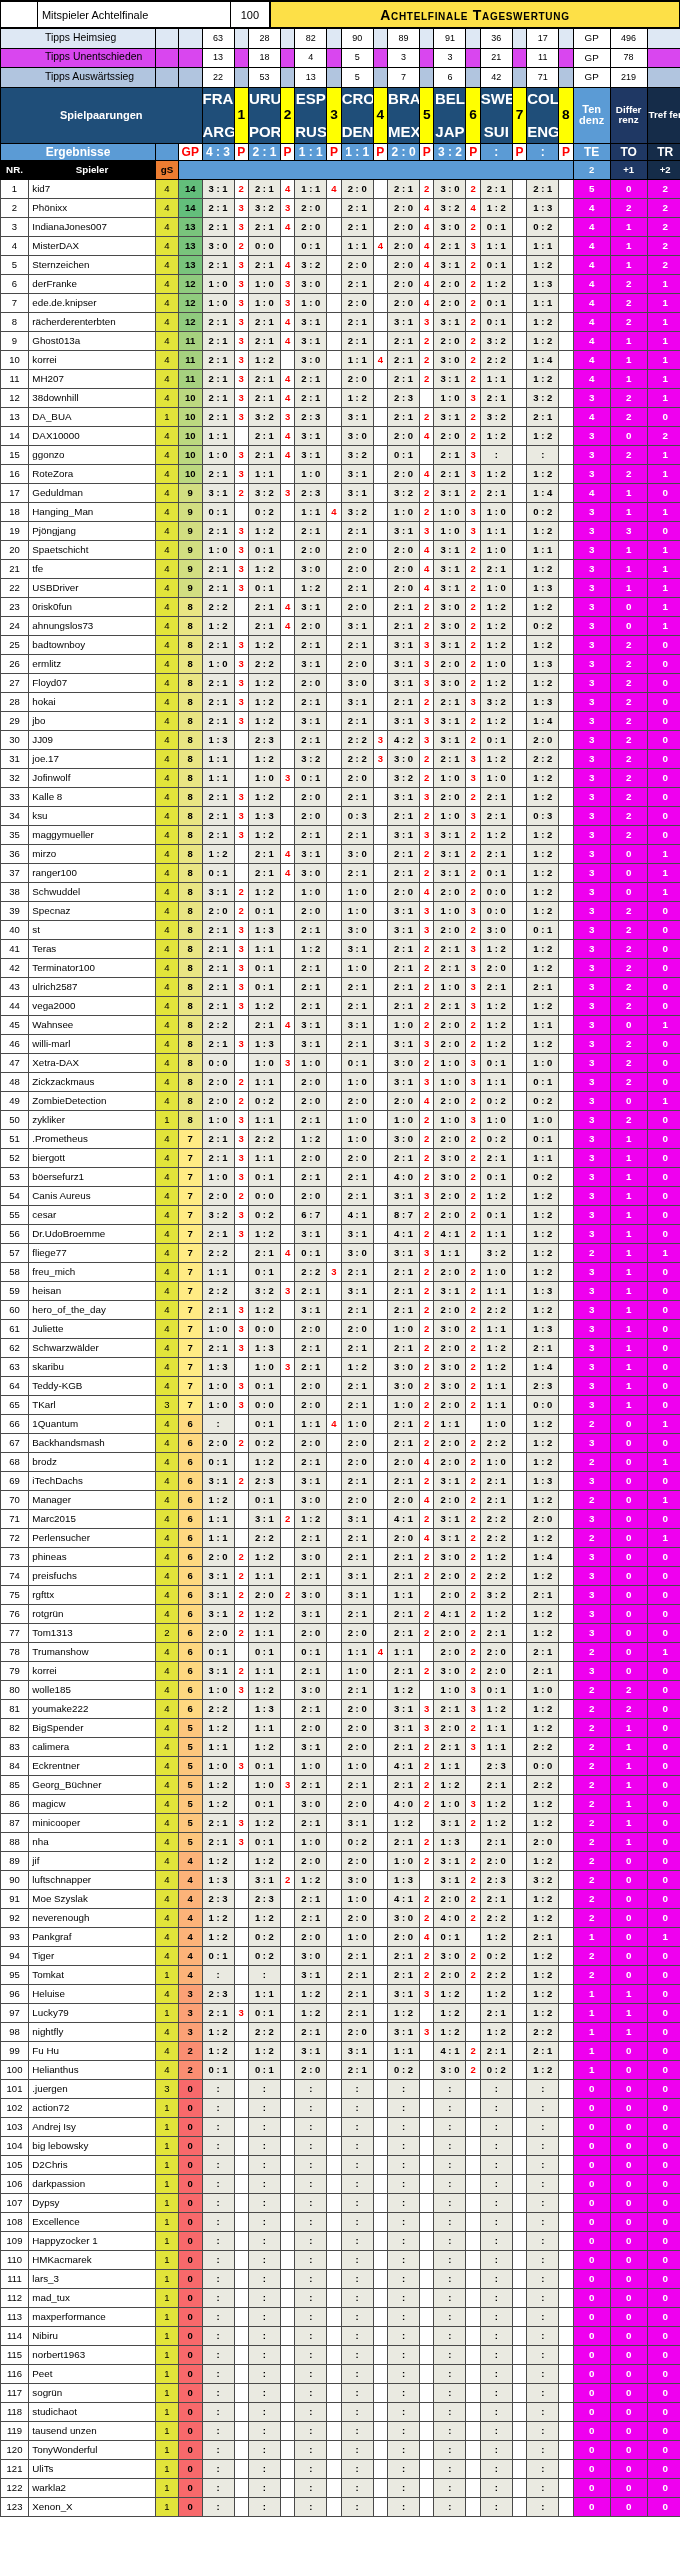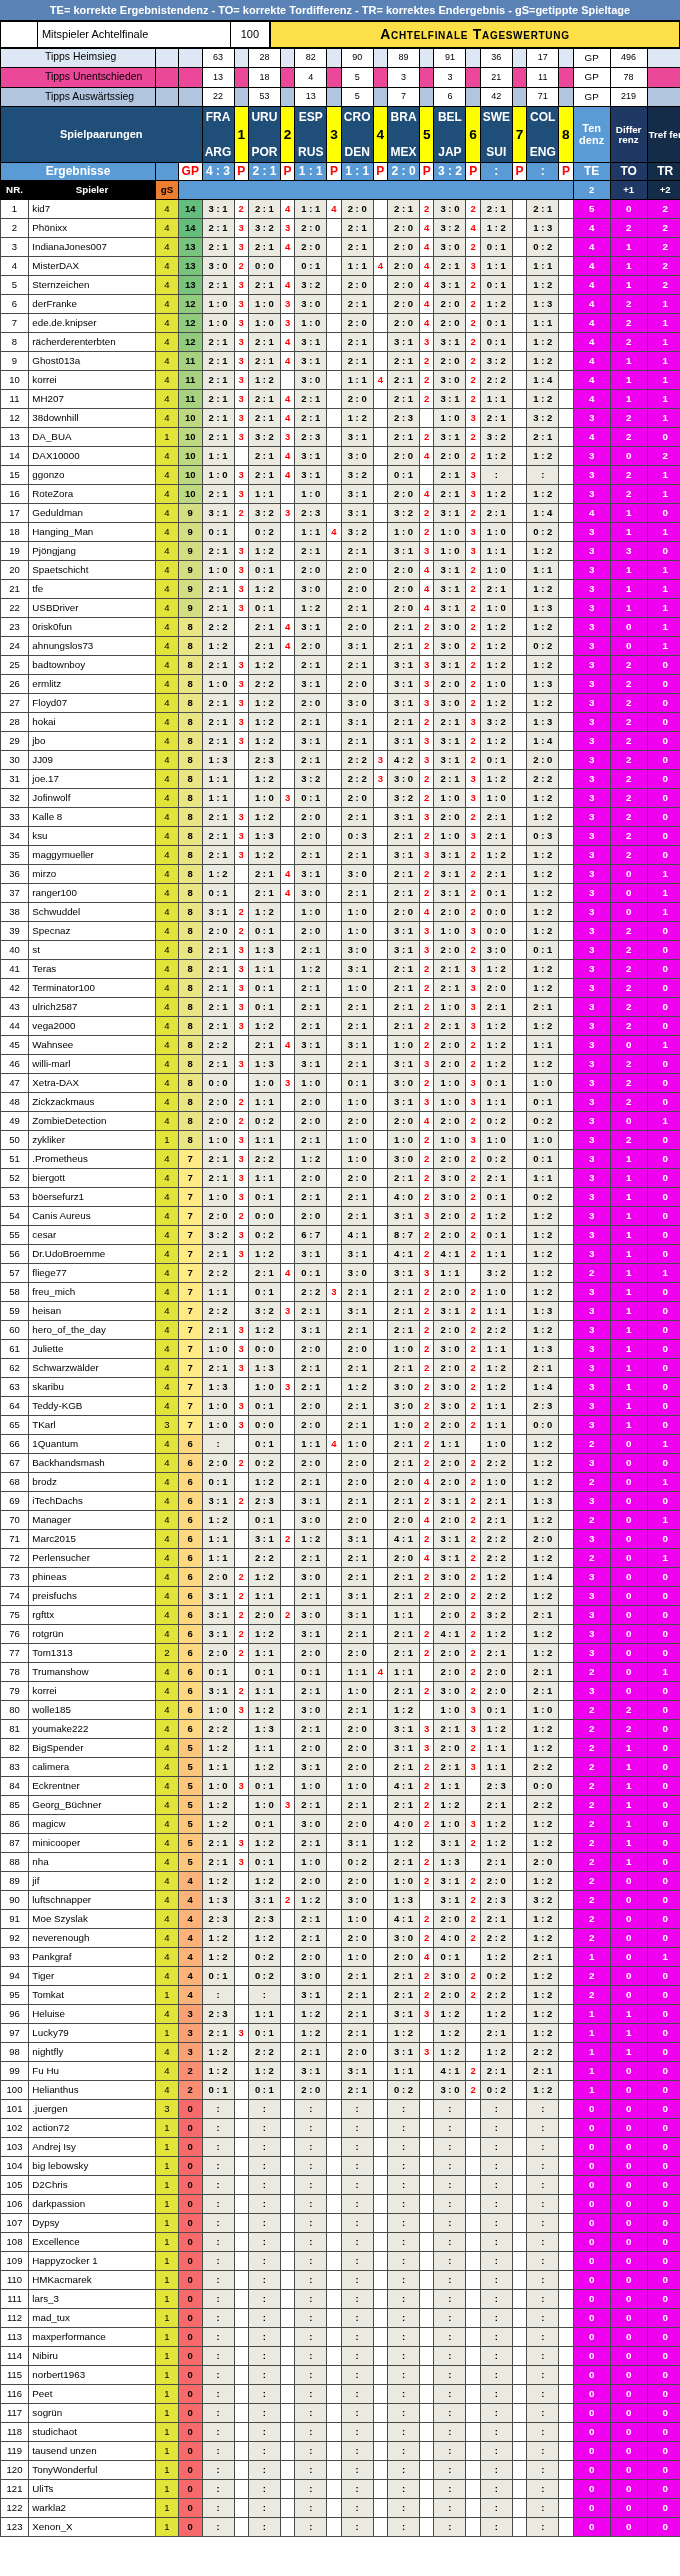--- a/index.html
+++ b/index.html
@@ -13,32 +13,32 @@
   .m-label{width:188px;border:0.7px solid #000;display:flex;align-items:center;padding-left:3.9px;font-size:11px;}
   .m-count{width:38px;border:0.7px solid #000;border-left:none;display:flex;align-items:center;justify-content:center;font-size:11px;}
   .m-green{flex:1;background:#fde047;border:0.7px solid #000;border-left:1.3px solid #000;display:flex;align-items:center;justify-content:center;
     font-size:14px;font-weight:800;font-variant:small-caps;letter-spacing:0.7px;}
   table{border-collapse:collapse;table-layout:fixed;width:680px;}
   td{border:0.7px solid #3a3a3a;text-align:center;vertical-align:middle;padding:0;overflow:hidden;white-space:nowrap;
      font-size:9.5px;line-height:1.05;}
   thead td{border-color:#000;}
   
   .tip0 td{background:#DEE8F4;}
-  .tip1 td{background:#ec4899;}
+  .tip1 td{background:#d946ef;}
   .tip2 td{background:#B1C5DF;}
   tr.tipps{height:19.6px;}
   tr.tipps .tlabel{text-align:left;padding-left:44px;font-size:10.4px;}
   tr.tipps .tnum{background:rgba(255,255,255,.55)!important;font-size:9px;}
   tr.tipps .tgp{background:rgba(255,255,255,.55)!important;font-size:9.8px;}
   tr.tipps .ttot{background:rgba(255,255,255,.55)!important;font-size:9px;}
   
   tr.teams{height:56px;}
   tr.teams td{background:#1F4E79;color:#fff;font-weight:700;}
   tr.teams .spielp{font-size:11px;}
-  tr.teams .team{font-size:12px;}
+  tr.teams .team{font-size:15px;}
   .team .tm{display:flex;flex-direction:column;justify-content:space-between;height:48px;padding:2px 0;}
   tr.teams .mnum{background:#FFFF00;color:#000;font-size:13.7px;font-weight:700;}
   tr.teams .tenh{background:#5B9BD5;font-size:11px;white-space:normal;}
   tr.teams .difh{background:#1F3864;font-size:9.8px;white-space:normal;}
   tr.teams .treh{background:#152C49;font-size:9.8px;white-space:normal;}
   
   tr.erg{height:17.6px;}
   tr.erg td{background:#5B9BD5;color:#fff;font-weight:700;font-size:12px;}
   tr.erg .gpw,tr.erg .pcell{background:#fff;color:#FF0000;}
   tr.erg .teh{background:#5B9BD5;}
@@ -60,21 +60,20 @@
   .gsc{background:#E2E43A;font-size:9.5px;}
   .gpc{font-size:9.5px;font-weight:600;}
   .tipc{background:#EAEAE1;font-size:9.5px;font-weight:600;}
   .ptsc{background:#fff;color:#FF0000;font-weight:700;font-size:9.5px;}
   .mag{background:#EF00EF;color:#fff;font-weight:700;font-size:9.8px;}
 </style>
 </head>
 <body>
 
 <div class="page">
-  <div class="legend">TE= korrekte Ergebnistendenz - TO= korrekte Tordifferenz - TR= korrektes Endergebnis - gS=getippte Spieltage</div>
   <div class="miterow">
     <div class="m-blank"></div>
     <div class="m-label">Mitspieler Achtelfinale</div>
     <div class="m-count">100</div>
     <div class="m-green">Achtelfinale Tageswertung</div>
   </div>
   <table>
     <colgroup id="cols">
         <col style="width: 28px;">
         <col style="width: 127px;">

